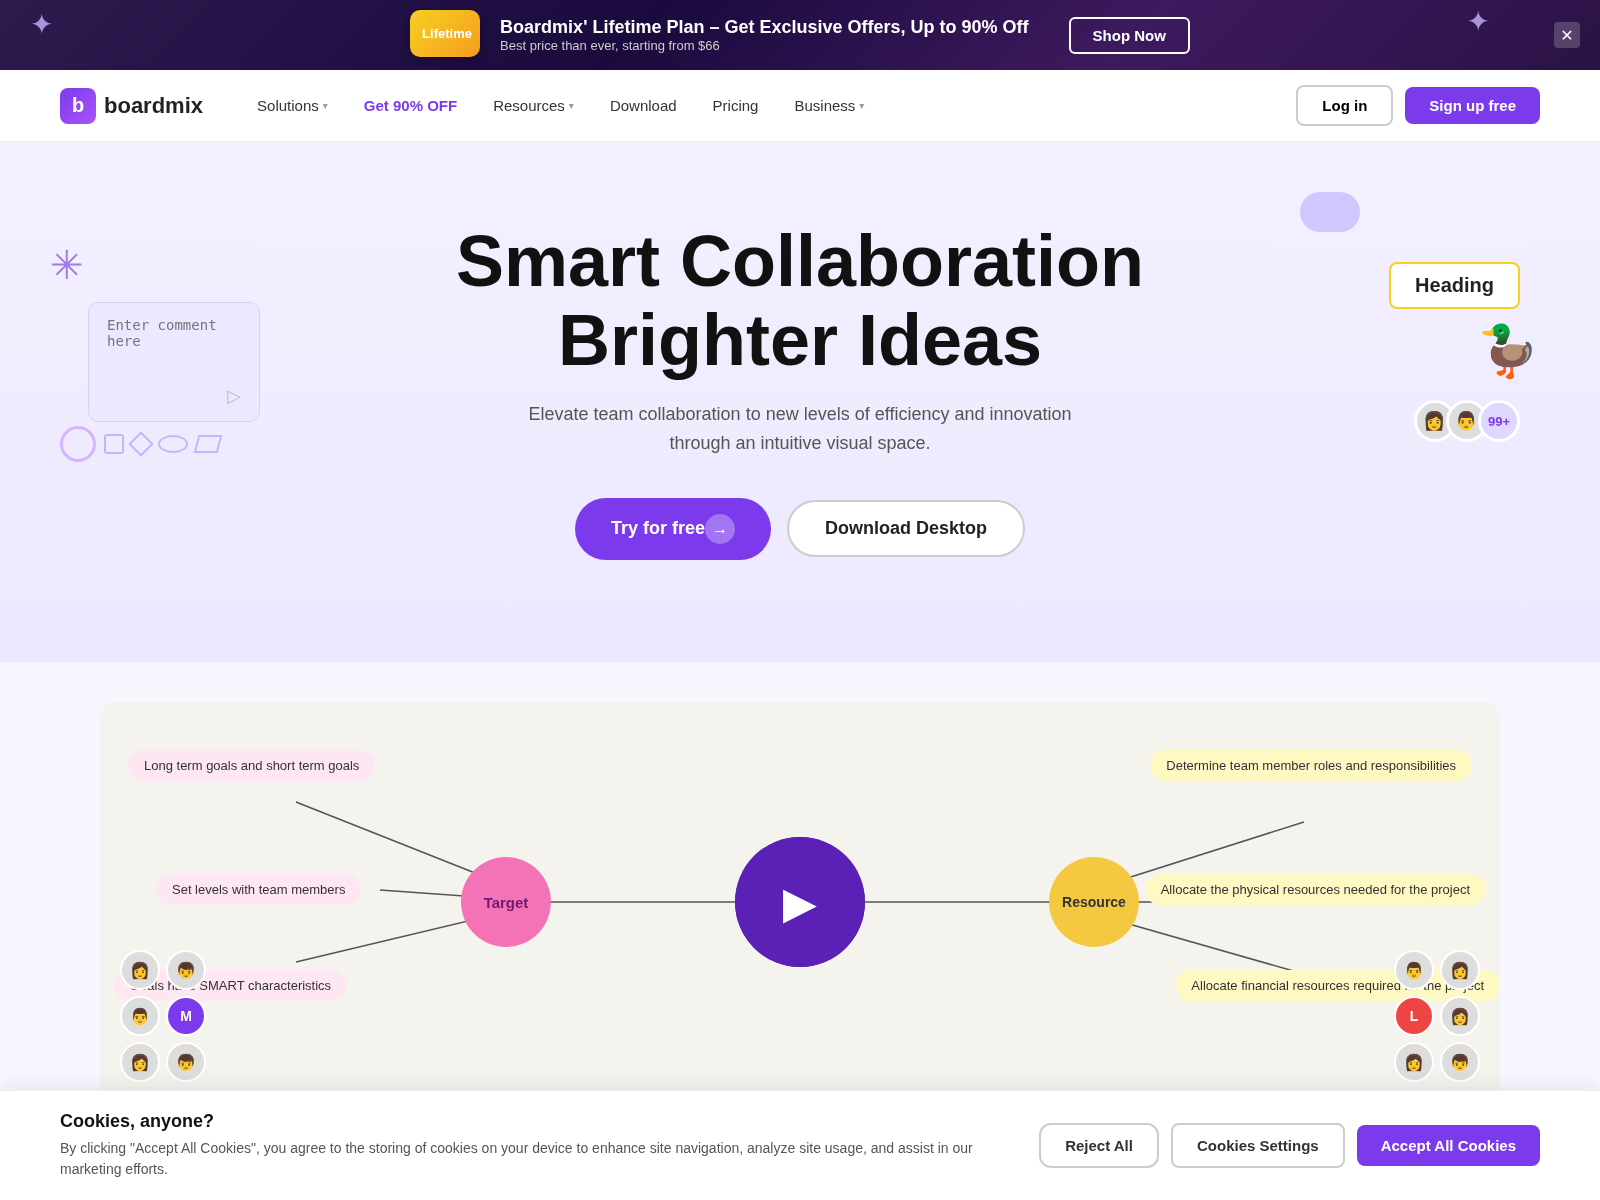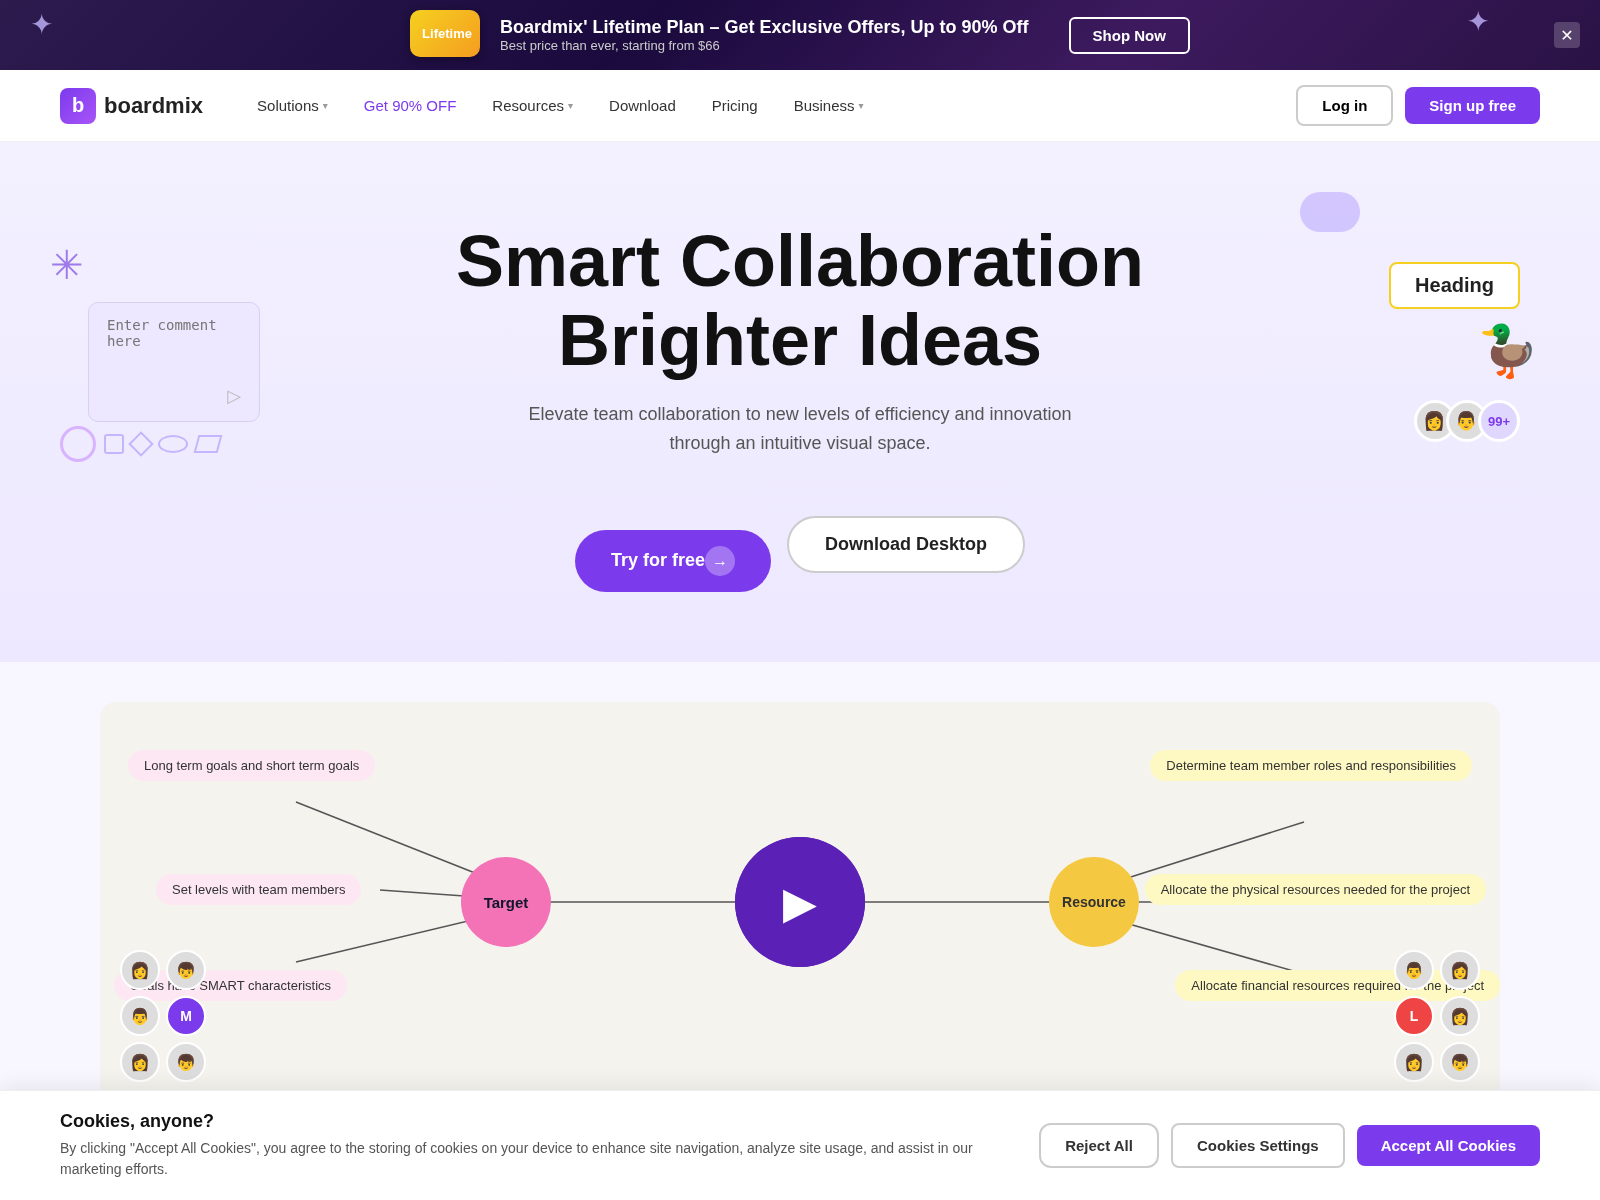--- a/index.html
+++ b/index.html
@@ -86,21 +86,21 @@
     }
     .nav-item {
       padding: 8px 14px;
       font-size: 15px;
       color: #333;
       cursor: pointer;
       border-radius: 6px;
       display: flex; align-items: center; gap: 4px;
       white-space: nowrap;
     }
-    .nav-item.highlight { color: #7c3aed; font-weight: 400; }
+    .nav-item.highlight { color: #7c3aed; font-weight: 700; }
     .nav-chevron { font-size: 10px; color: #999; }
     .nav-auth {
       display: flex; align-items: center; gap: 12px;
     }
     .btn-login {
       padding: 10px 24px;
       border: 2px solid #ccc;
       border-radius: 8px;
       background: #fff;
       font-size: 15px;
@@ -147,21 +147,21 @@
     }
     .btn-try {
       background: #7c3aed;
       color: #fff;
       border: none;
       border-radius: 50px;
       padding: 16px 36px;
       font-size: 18px;
       font-weight: 700;
       cursor: pointer;
-      display: flex; align-items: center; gap: 0; margin-top: 32px;
+      display: flex; align-items: center; gap: 0;
     }
     .btn-try-arrow {
       background: rgba(255,255,255,0.3);
       border-radius: 50%;
       width: 30px; height: 30px;
       display: flex; align-items: center; justify-content: center;
       font-size: 16px;
     }
     .btn-download-desktop {
       background: #fff;
@@ -492,21 +492,21 @@
     </svg>
 
     <div style="position:absolute;left:50%;top:50%;transform:translate(-50%,-50%);background:#5b21b6;border-radius:50%;width:130px;height:130px;display:flex;align-items:center;justify-content:center;color:#fff;font-weight:700;font-size:14px;text-align:center;z-index:5;">
       <span>Plan &amp; Execute</span>
     </div>
 
     <div style="position:absolute;left:50%;top:50%;transform:translate(-50%,-50%);background:#5b21b6;border-radius:50%;width:130px;height:130px;display:flex;align-items:center;justify-content:center;color:#fff;font-size:44px;z-index:6;">
       <span>▶</span>
     </div>
 
-    <div style="position:absolute;left:29%;top:50%;transform:translate(-50%,-50%);background:#f472b6;border-radius:50%;width:90px;height:90px;display:flex;align-items:center;justify-content:center;color:#0f172a;font-weight:700;font-size:15px;z-index:4;">
+    <div style="position:absolute;left:29%;top:50%;transform:translate(-50%,-50%);background:#f472b6;border-radius:50%;width:90px;height:90px;display:flex;align-items:center;justify-content:center;color:#701a75;font-weight:700;font-size:15px;z-index:4;">
       <span>Target</span>
     </div>
 
     <div style="position:absolute;left:71%;top:50%;transform:translate(-50%,-50%);background:#f5c842;border-radius:50%;width:90px;height:90px;display:flex;align-items:center;justify-content:center;color:#333;font-weight:700;font-size:14px;z-index:4;">
       <span>Resource</span>
     </div>
 
     <div style="position:absolute;left:2%;top:12%;background:#fce7f3;border-radius:20px;padding:8px 16px;font-size:13px;color:#333;white-space:nowrap;">
       <span>Long term goals and short term goals</span>
     </div>

